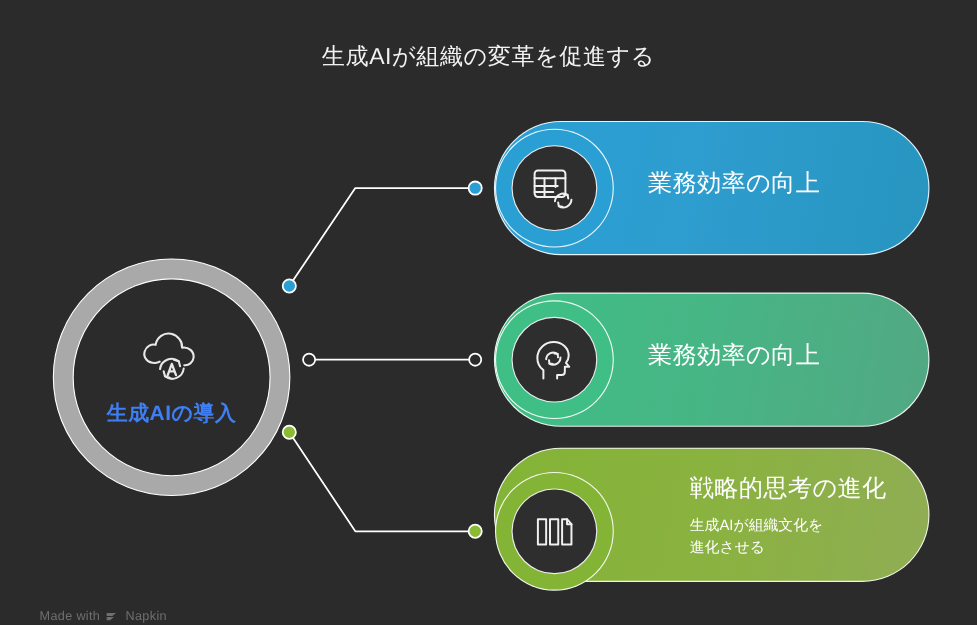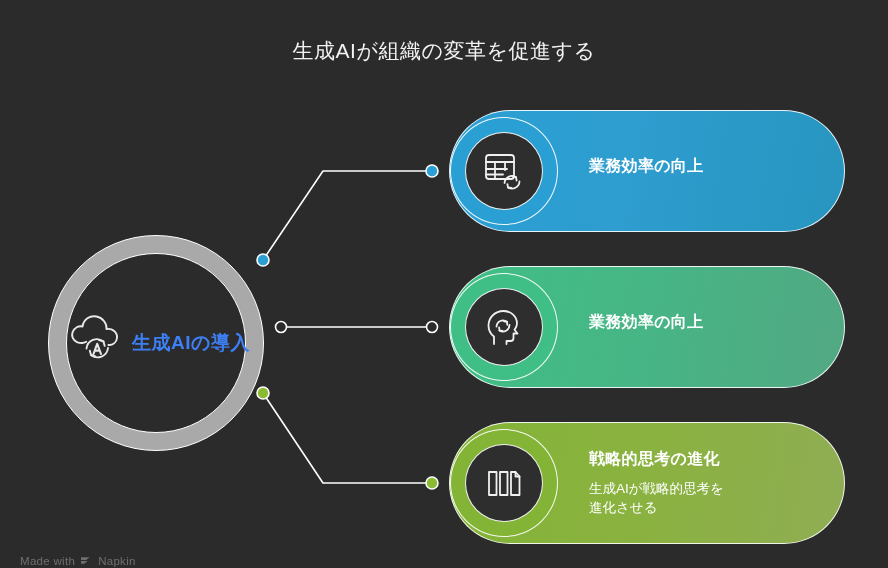--- a/index.html
+++ b/index.html
@@ -73,21 +73,21 @@
     border: 1.5px solid #ffffff;
     box-sizing: border-box;
   }
   .hub-content {
     position: absolute;
     left: 0;
     top: 0;
     width: 216px;
     height: 216px;
     display: flex;
-    flex-direction: row;
+    flex-direction: column;
     align-items: center;
     justify-content: center;
   }
   .hub-icon {
     width: 70px;
     height: 60px;
     margin-bottom: 6px;
   }
   .hub-label {
     color: #3e7ff5;
@@ -111,30 +111,31 @@
   }
   .card-1 {
     top: 87px;
     background: linear-gradient(100deg, #2a9fd4 0%, #2e9dcf 45%, #2795bf 100%);
   }
   .card-2 {
     top: 243px;
     background: linear-gradient(100deg, #3fbf86 0%, #47b585 50%, #52a883 100%);
   }
   .card-3 {
-    top: 399px;
+    top: 384px;
     background: linear-gradient(100deg, #83b436 0%, #8ab240 50%, #90ad54 100%);
+    justify-content: center;
   }
   .card-text {
     margin-left: 139px;
     color: #ffffff;
   }
   .card-title {
-    font-size: 16px;
-    font-weight: bold;
+    font-size: 22px;
+    font-weight: normal;
     color: #ffffff;
     margin-bottom: 9px;
     white-space: nowrap;
     letter-spacing: 0.3px;
   }
   .card-desc {
     font-size: 13.5px;
     line-height: 1.42;
     color: #ffffff;
     white-space: pre-line;
@@ -165,21 +166,21 @@
     box-sizing: border-box;
     display: flex;
     align-items: center;
     justify-content: center;
   }
   .badge-core svg { display:block; }
 
   
   .watermark {
     position: absolute;
-    left: 20px;
+    left: 36px;
     top: 531px;
     display: flex;
     align-items: center;
     gap: 5px;
     color: #6f6f6f;
     font-size: 11.5px;
     letter-spacing: 0.3px;
   }
   .watermark .wm-mark {
     display: inline-block;
@@ -280,21 +281,21 @@
           <path d="M26 17.8 l-3 -0.4 M26 17.8 l0.3 3"></path>
           <path d="M18.5 26.5 l3 0.5 M18.5 26.5 l-0.4 -3"></path>
         </svg>
       </span>
     </div>
   </div>
 
   <div class="card card-3">
     <div class="card-text">
       <div class="card-title">戦略的思考の進化</div>
-      <div class="card-desc">生成AIが戦略的思考を
+      <div class="card-desc">生成AIが組織文化を
 進化させる</div>
     </div>
   </div>
   <div class="badge badge-3">
     <div class="badge-core">
       <span>
         <svg viewBox="0 0 46 46" width="46" height="46" fill="none" stroke="#f0f0f0" stroke-width="1.8" stroke-linecap="round" stroke-linejoin="round">
           <rect x="8" y="12" width="7.5" height="23"></rect>
           <rect x="19" y="12" width="7.5" height="23"></rect>
           <path d="M30 35 V12 H34.5 L38.5 16.5 V35 Z"></path>

